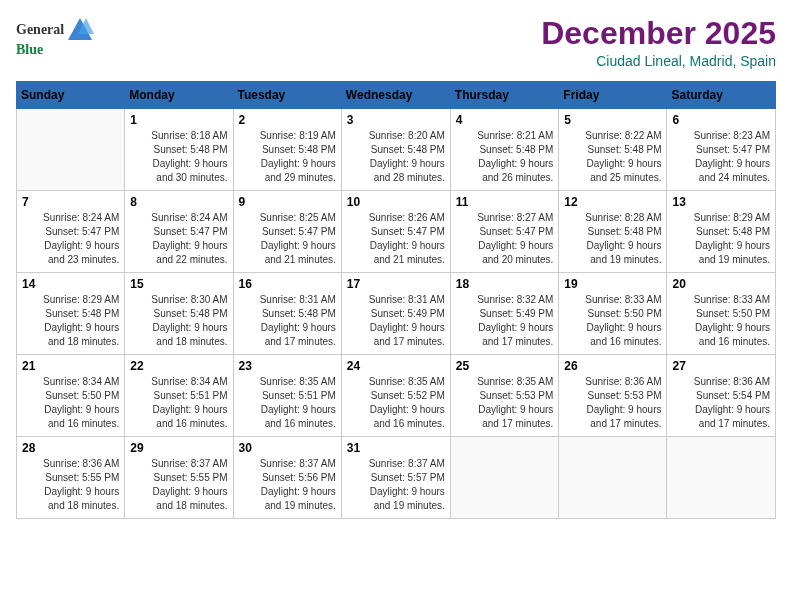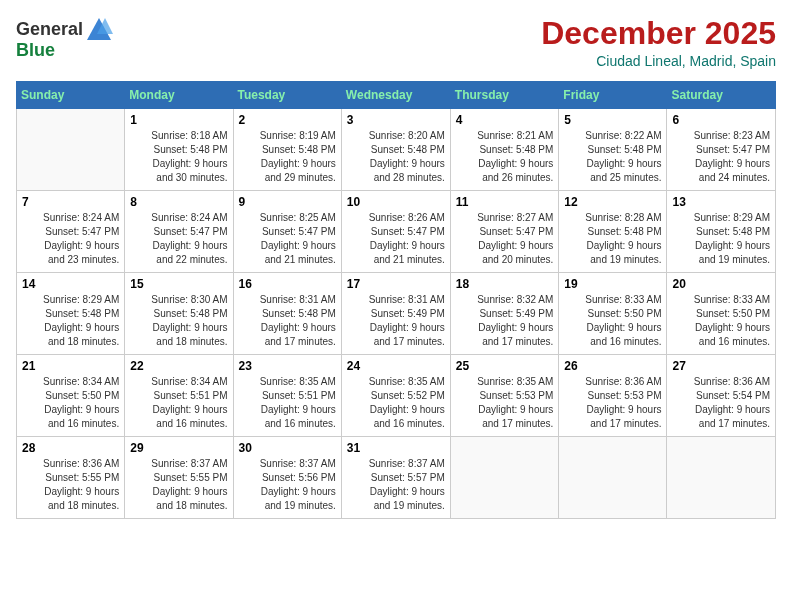--- a/index.html
+++ b/index.html
@@ -18,53 +18,54 @@
       display: flex;
       justify-content: space-between;
       align-items: flex-start;
       margin-bottom: 12px;
     }
     .logo {
       display: flex;
       align-items: center;
     }
     .logo-text {
-      font-size: 18px;
+      font-size: 14px;
       font-weight: bold;
       line-height: 1.2;
+      font-family: Liberation Serif, serif;
     }
     .logo-general { color: #333; }
     .logo-blue { color: #15803d; }
     .logo-icon {
       width: 28px;
       height: 28px;
       margin-left: 2px;
     }
     .title-block {
       text-align: right;
     }
     .month-title {
       font-size: 32px;
       font-weight: bold;
-      color: #b91c1c;
+      color: #701a75;
       line-height: 1.1;
     }
     .location {
       font-size: 14px;
       color: #0f766e;
       margin-top: 2px;
     }
     .calendar {
       width: 100%;
       border-collapse: collapse;
       font-size: 11px;
     }
     .calendar th {
       background-color: #2e6db4;
-      color: #86efac;
+      color: #000000;
       padding: 6px 4px;
       text-align: left;
       font-size: 12px;
       border: 1px solid #2e6db4;
     }
     .calendar td {
       border: 1px solid #ccc;
       vertical-align: top;
       padding: 4px 5px;
       width: 110px;

